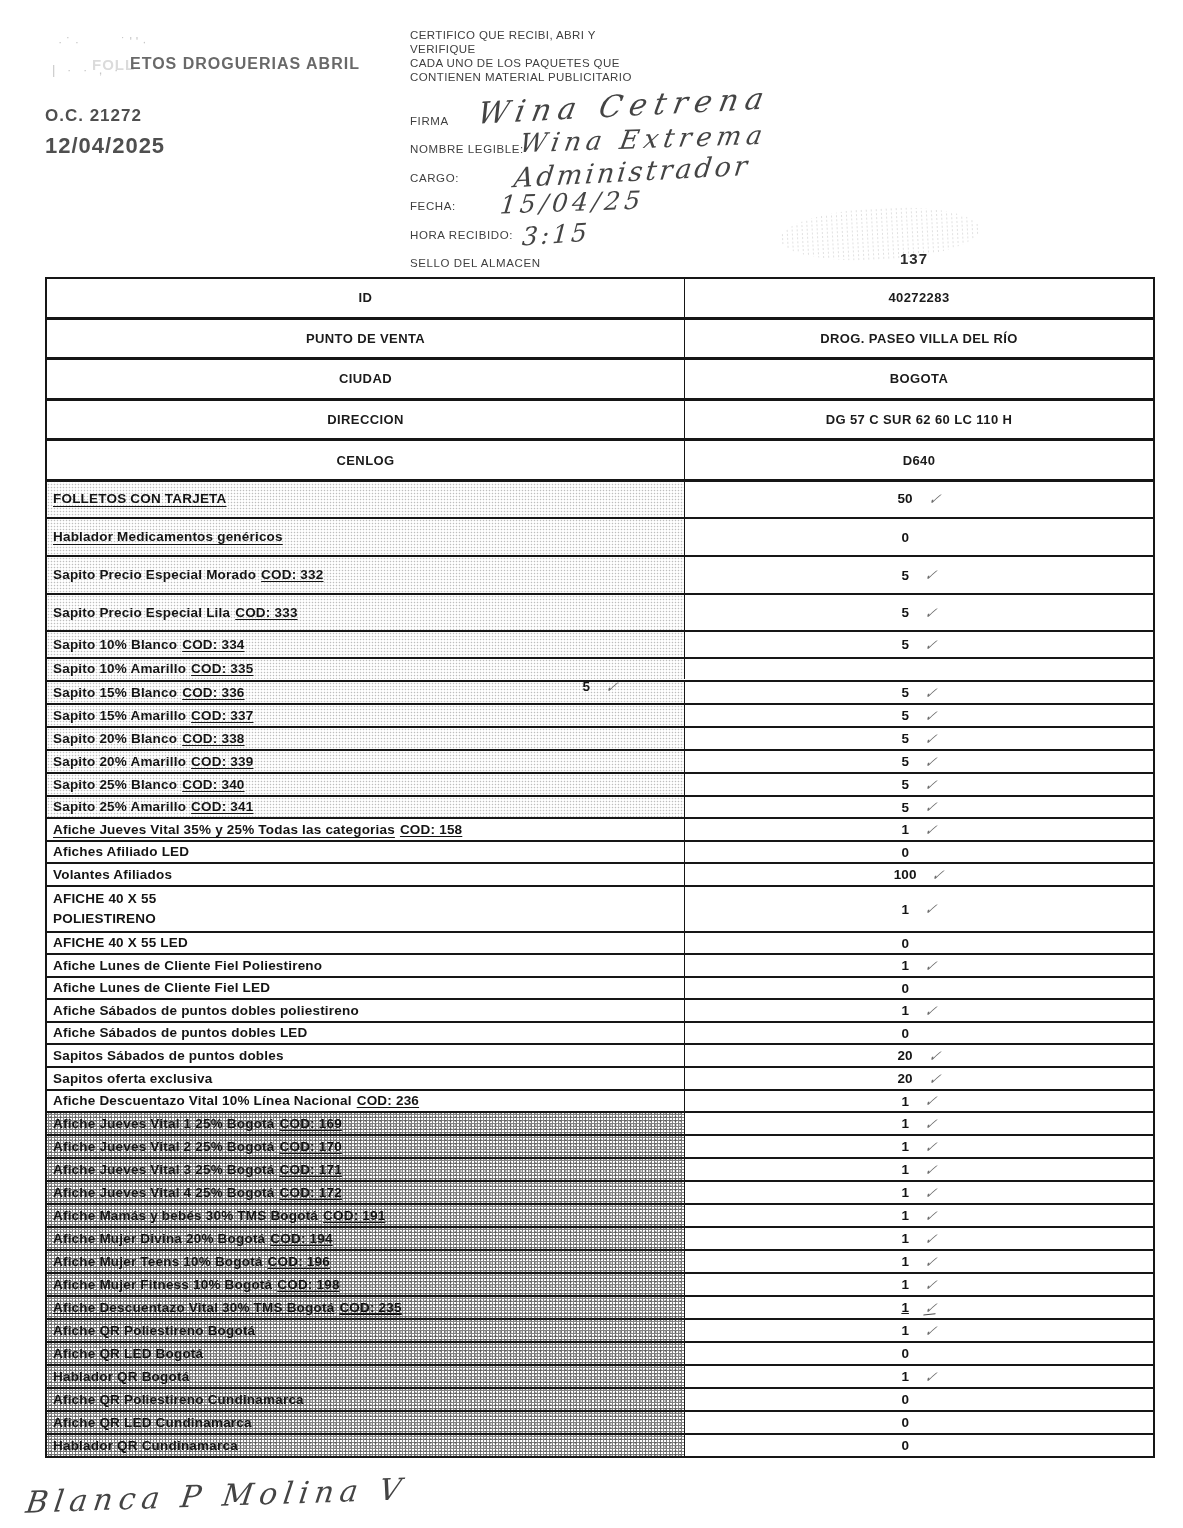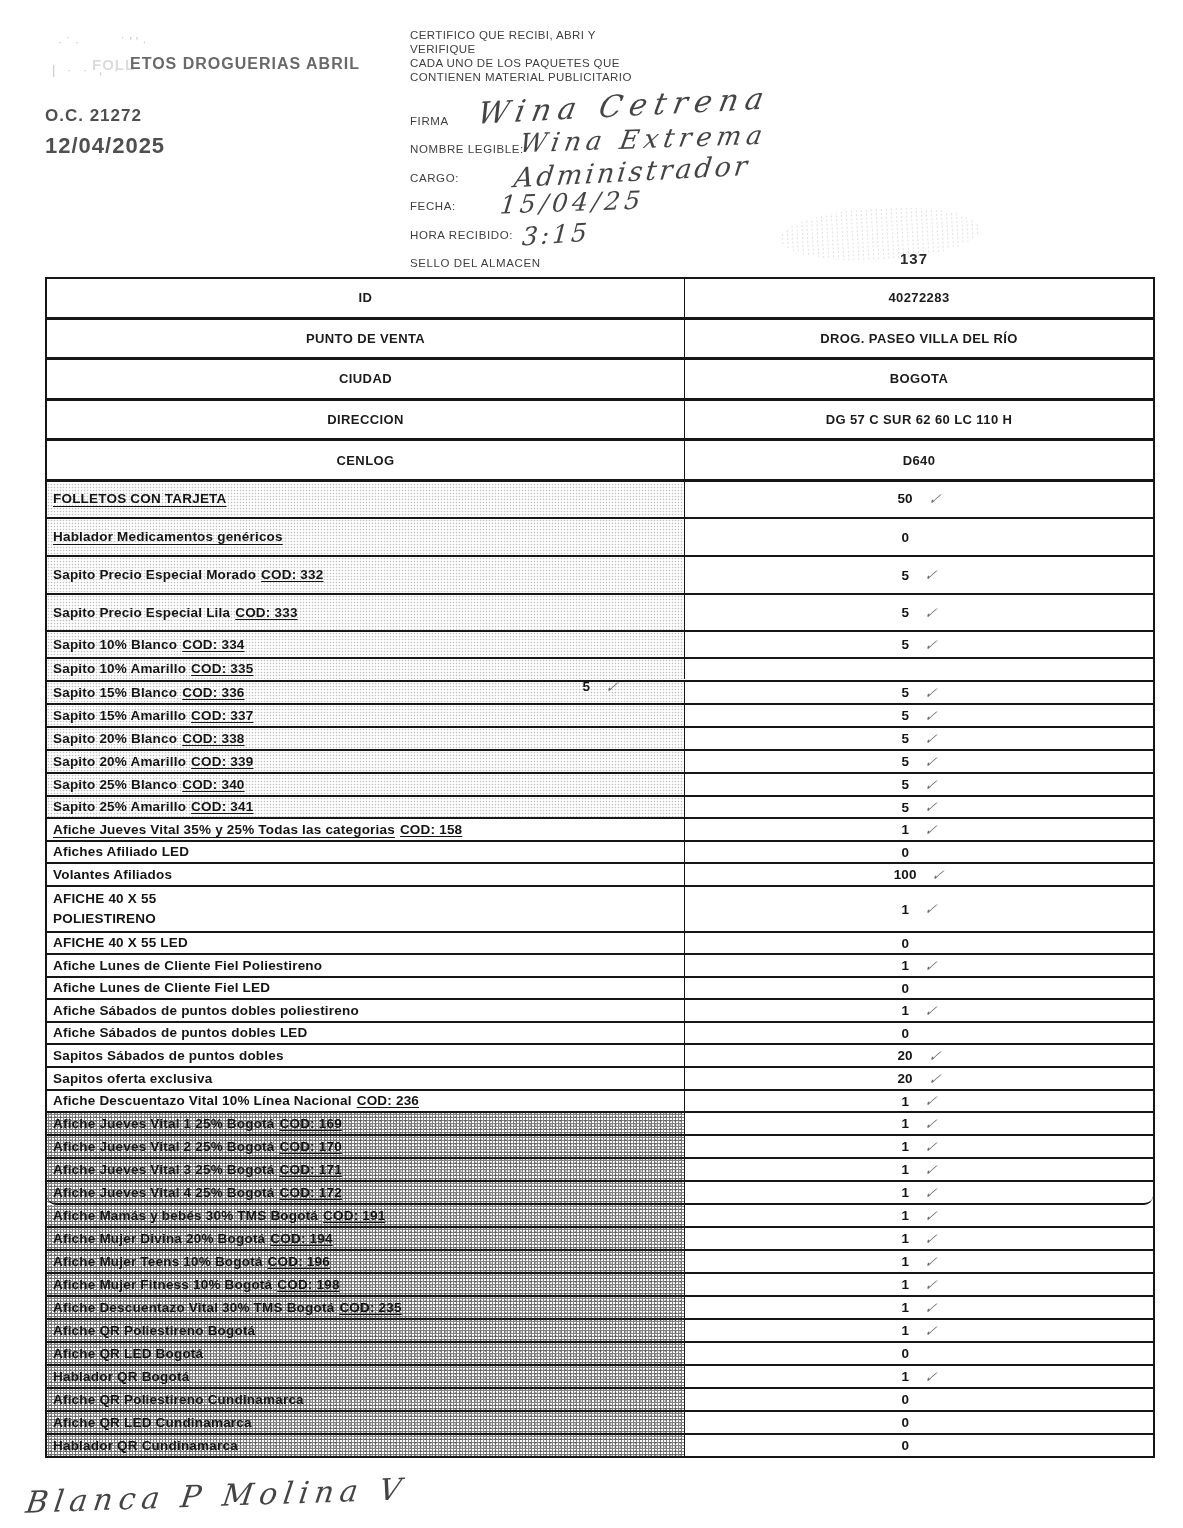--- a/index.html
+++ b/index.html
@@ -474,21 +474,21 @@
     <div class="item-label-cell shade-dark">
       <span class="item-label">Afiche Jueves Vital 3 25% Bogotá</span>
       <span class="item-cod">COD: 171</span>
     </div>
     <div class="item-qty-cell">
       <span class="item-qty">1</span>
       <span class="check-mark" style="visibility: visible;">✓</span>
     </div>
   </div>
 
-  <div class="item-row" style="height: 23px; border-radius: 9px;">
+  <div class="item-row" style="height: 23px;">
     <div class="item-label-cell shade-dark">
       <span class="item-label">Afiche Jueves Vital 4 25% Bogotá</span>
       <span class="item-cod">COD: 172</span>
     </div>
     <div class="item-qty-cell">
       <span class="item-qty">1</span>
       <span class="check-mark" style="visibility: visible;">✓</span>
     </div>
   </div>
 
@@ -529,21 +529,21 @@
     <div class="item-label-cell shade-dark">
       <span class="item-label">Afiche Mujer Fitness 10% Bogotá</span>
       <span class="item-cod">COD: 198</span>
     </div>
     <div class="item-qty-cell">
       <span class="item-qty">1</span>
       <span class="check-mark" style="visibility: visible;">✓</span>
     </div>
   </div>
 
-  <div class="item-row" style="height: 23px;">
+  <div class="item-row" style="height: 23px; text-decoration: underline;">
     <div class="item-label-cell shade-dark">
       <span class="item-label">Afiche Descuentazo Vital 30% TMS Bogotá</span>
       <span class="item-cod">COD: 235</span>
     </div>
     <div class="item-qty-cell">
       <span class="item-qty">1</span>
       <span class="check-mark" style="visibility: visible;">✓</span>
     </div>
   </div>
 

